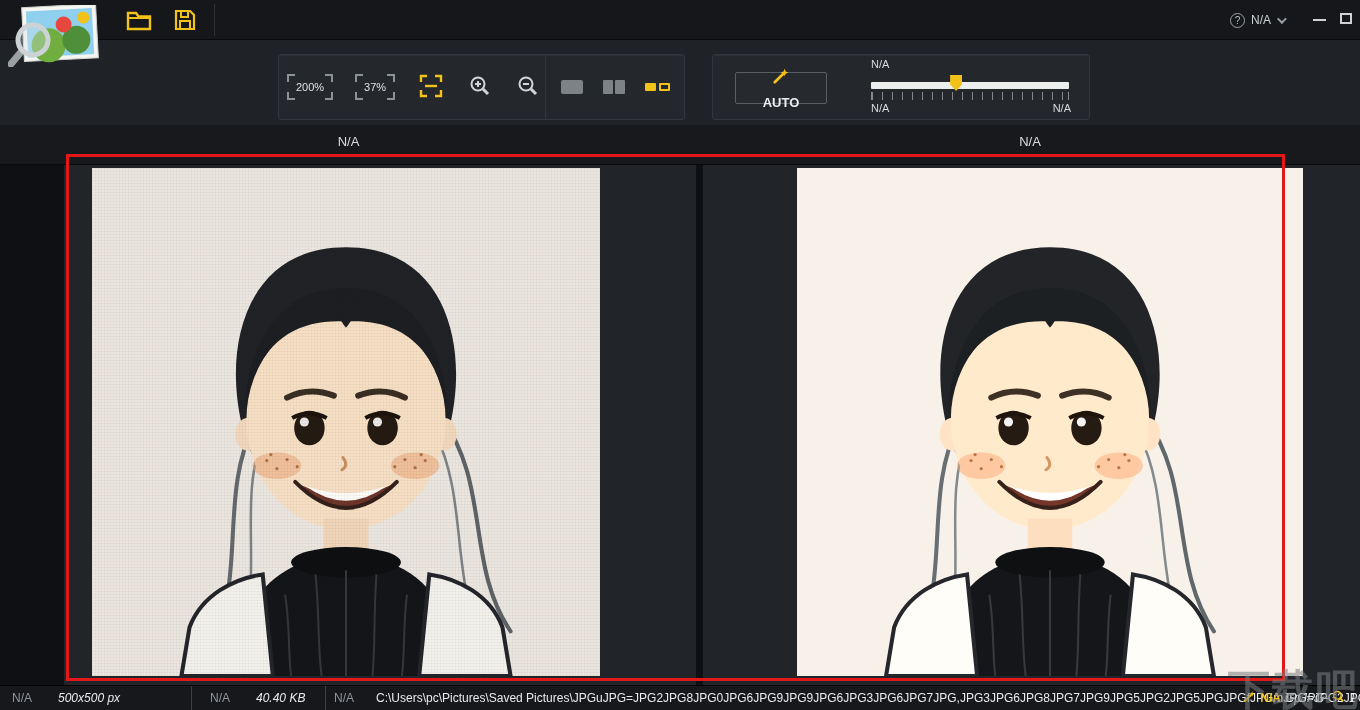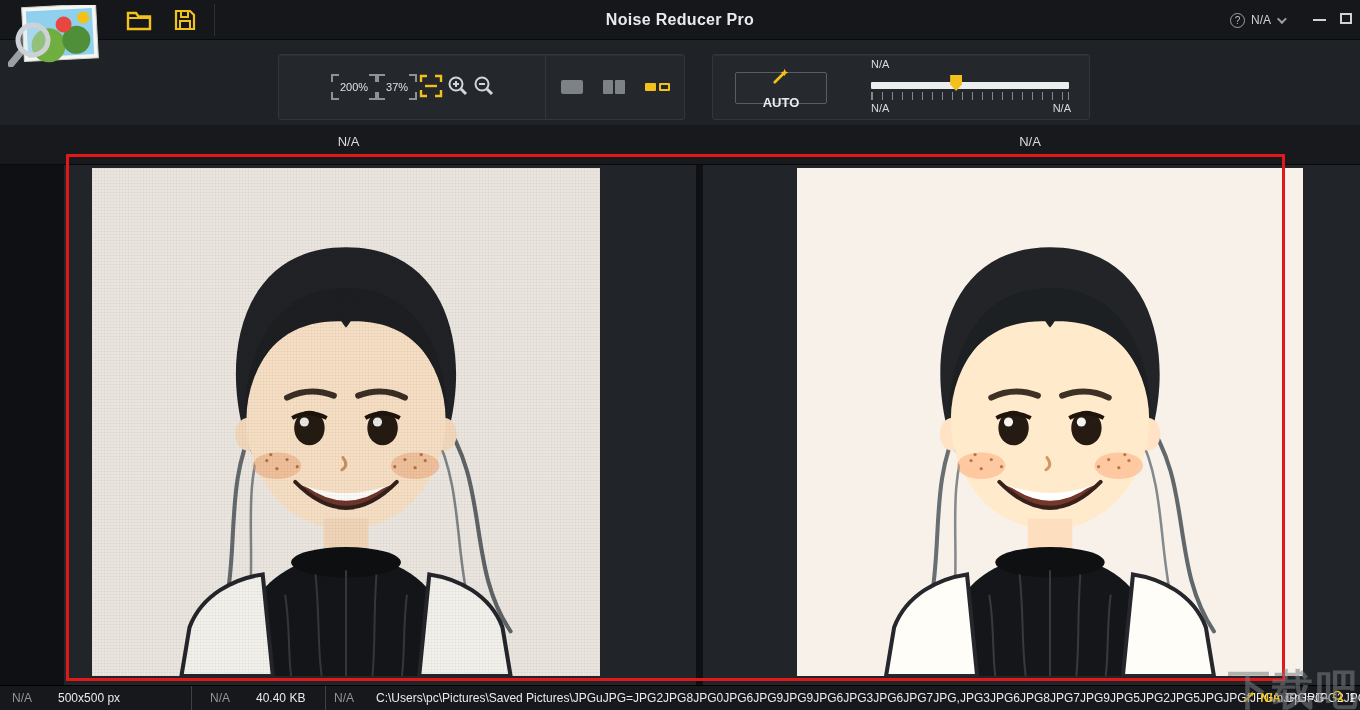--- a/index.html
+++ b/index.html
@@ -19,21 +19,21 @@
   .help-circle{ width:15px; height:15px; border:1px solid #9aa0a5; border-radius:50%; color:#b9bec2; font-size:10px; line-height:13px; text-align:center; }
   .help-circle::before{ content:"?"; }
   .help-label{ font-size:12px; color:#cfd2d5; }
   .chev{ width:7px; height:7px; border-right:2px solid #9aa0a5; border-bottom:2px solid #9aa0a5; transform:rotate(45deg) translateY(-2px); }
   .win-min{ position:absolute; right:34px; top:19px; width:13px; height:2px; background:#cfd2d5; cursor:pointer; }
   .win-max{ position:absolute; right:8px; top:13px; width:12px; height:11px; border:2px solid #cfd2d5; cursor:pointer; }
 
   
   .toolbar{ position:absolute; top:40px; left:0; width:100%; height:85px; background:#1f2327; z-index:7; }
   .tgroup{ position:absolute; top:14px; height:66px; background:#24272b; border:1px solid #33373d; border-radius:3px; box-shadow:inset 0 1px 0 rgba(255,255,255,.04); }
-  .grp-zoom{ left:278px; width:272px; display:flex; align-items:center; justify-content:center; padding:0 8px; }
+  .grp-zoom{ left:278px; width:272px; display:flex; align-items:center; justify-content:space-between; padding:0 8px; }
   .grp-view{ left:545px; width:140px; display:flex; align-items:center; justify-content:center; gap:16px; }
   .grp-adjust{ left:712px; width:378px; }
 
   .bracket-chip{ position:relative; background:transparent; border:none; color:#dfe1e3; font-size:11px; font-family:inherit; padding:7px 9px; cursor:pointer; }
   .bracket-chip::before{ content:""; position:absolute; top:0; left:0; width:6px; height:6px; border-top:2px solid #8d9297; border-left:2px solid #8d9297; }
   .bracket-chip::after{ content:""; position:absolute; bottom:0; right:0; width:6px; height:6px; border-bottom:2px solid #8d9297; border-right:2px solid #8d9297; }
   .corner2{ position:absolute; inset:0; }
   .corner2::before{ content:""; position:absolute; top:0; right:0; width:6px; height:6px; border-top:2px solid #8d9297; border-right:2px solid #8d9297; }
   .corner2::after{ content:""; position:absolute; bottom:0; left:0; width:6px; height:6px; border-bottom:2px solid #8d9297; border-left:2px solid #8d9297; }
 
@@ -80,21 +80,21 @@
   .selection-frame{ position:absolute; left:66px; top:154px; width:1219px; height:527px; border:3px solid #e21717; z-index:6; pointer-events:none; }
 
   
   .statusbar{ position:absolute; bottom:0; left:0; width:100%; height:25px; background:#16181b; border-top:1px solid #000; display:flex; align-items:center; font-size:12px; z-index:7; }
   .seg{ display:flex; align-items:center; height:100%; }
   .seg-dims{ width:192px; border-right:1px solid #3c4045; padding-left:12px; }
   .seg-size{ width:134px; border-right:1px solid #3c4045; padding-left:18px; }
   .seg-path{ flex:1; padding-left:8px; overflow:hidden; white-space:nowrap; }
   .sb-label{ color:#8f959a; margin-right:26px; }
   .seg-path .sb-label{ margin-right:22px; }
-  .sb-value{ color:#e8eaec; white-space:nowrap; }
+  .sb-value{ color:#e8eaec; white-space:nowrap;font-style:italic; }
   .sb-path{ color:#e8eaec; white-space:nowrap; overflow:hidden; }
   .seg-right{ position:absolute; right:0; top:0; height:100%; display:flex; align-items:center; gap:4px; padding-right:4px; background:transparent; }
   .sb-accent{ color:#f2c21a; font-weight:bold; }
 
   .watermark{ position:absolute; right:0; bottom:-8px; font-size:42px; font-weight:bold; color:#7b7e81; opacity:.55; letter-spacing:2px; z-index:9; pointer-events:none; }
 </style>
 </head>
 <body>
 
 <svg width="0" height="0" style="position:absolute">
@@ -168,21 +168,20 @@
     <button class="tb-btn save">
       <span>
         <svg width="24" height="24" viewBox="0 0 24 24">
             <path d="M3,3 H17 L21,7 V21 H3 Z" fill="none" stroke="#f2c21a" stroke-width="2.2"></path>
             <rect x="8" y="3" width="7" height="6" fill="none" stroke="#f2c21a" stroke-width="2"></rect>
             <rect x="7" y="13" width="10" height="8" fill="none" stroke="#f2c21a" stroke-width="2"></rect>
           </svg>
       </span>
     </button>
     <div class="tb-divider"></div>
-    <div class="win-title">Noise Reducer Pro</div>
     <div class="help-cluster">
       <span class="help-circle"></span>
       <span class="help-label">N/A</span>
       <span class="chev"></span>
     </div>
     <div class="win-min"></div>
     <div class="win-max"></div>
   </header>
 
   <div class="app-logo">

